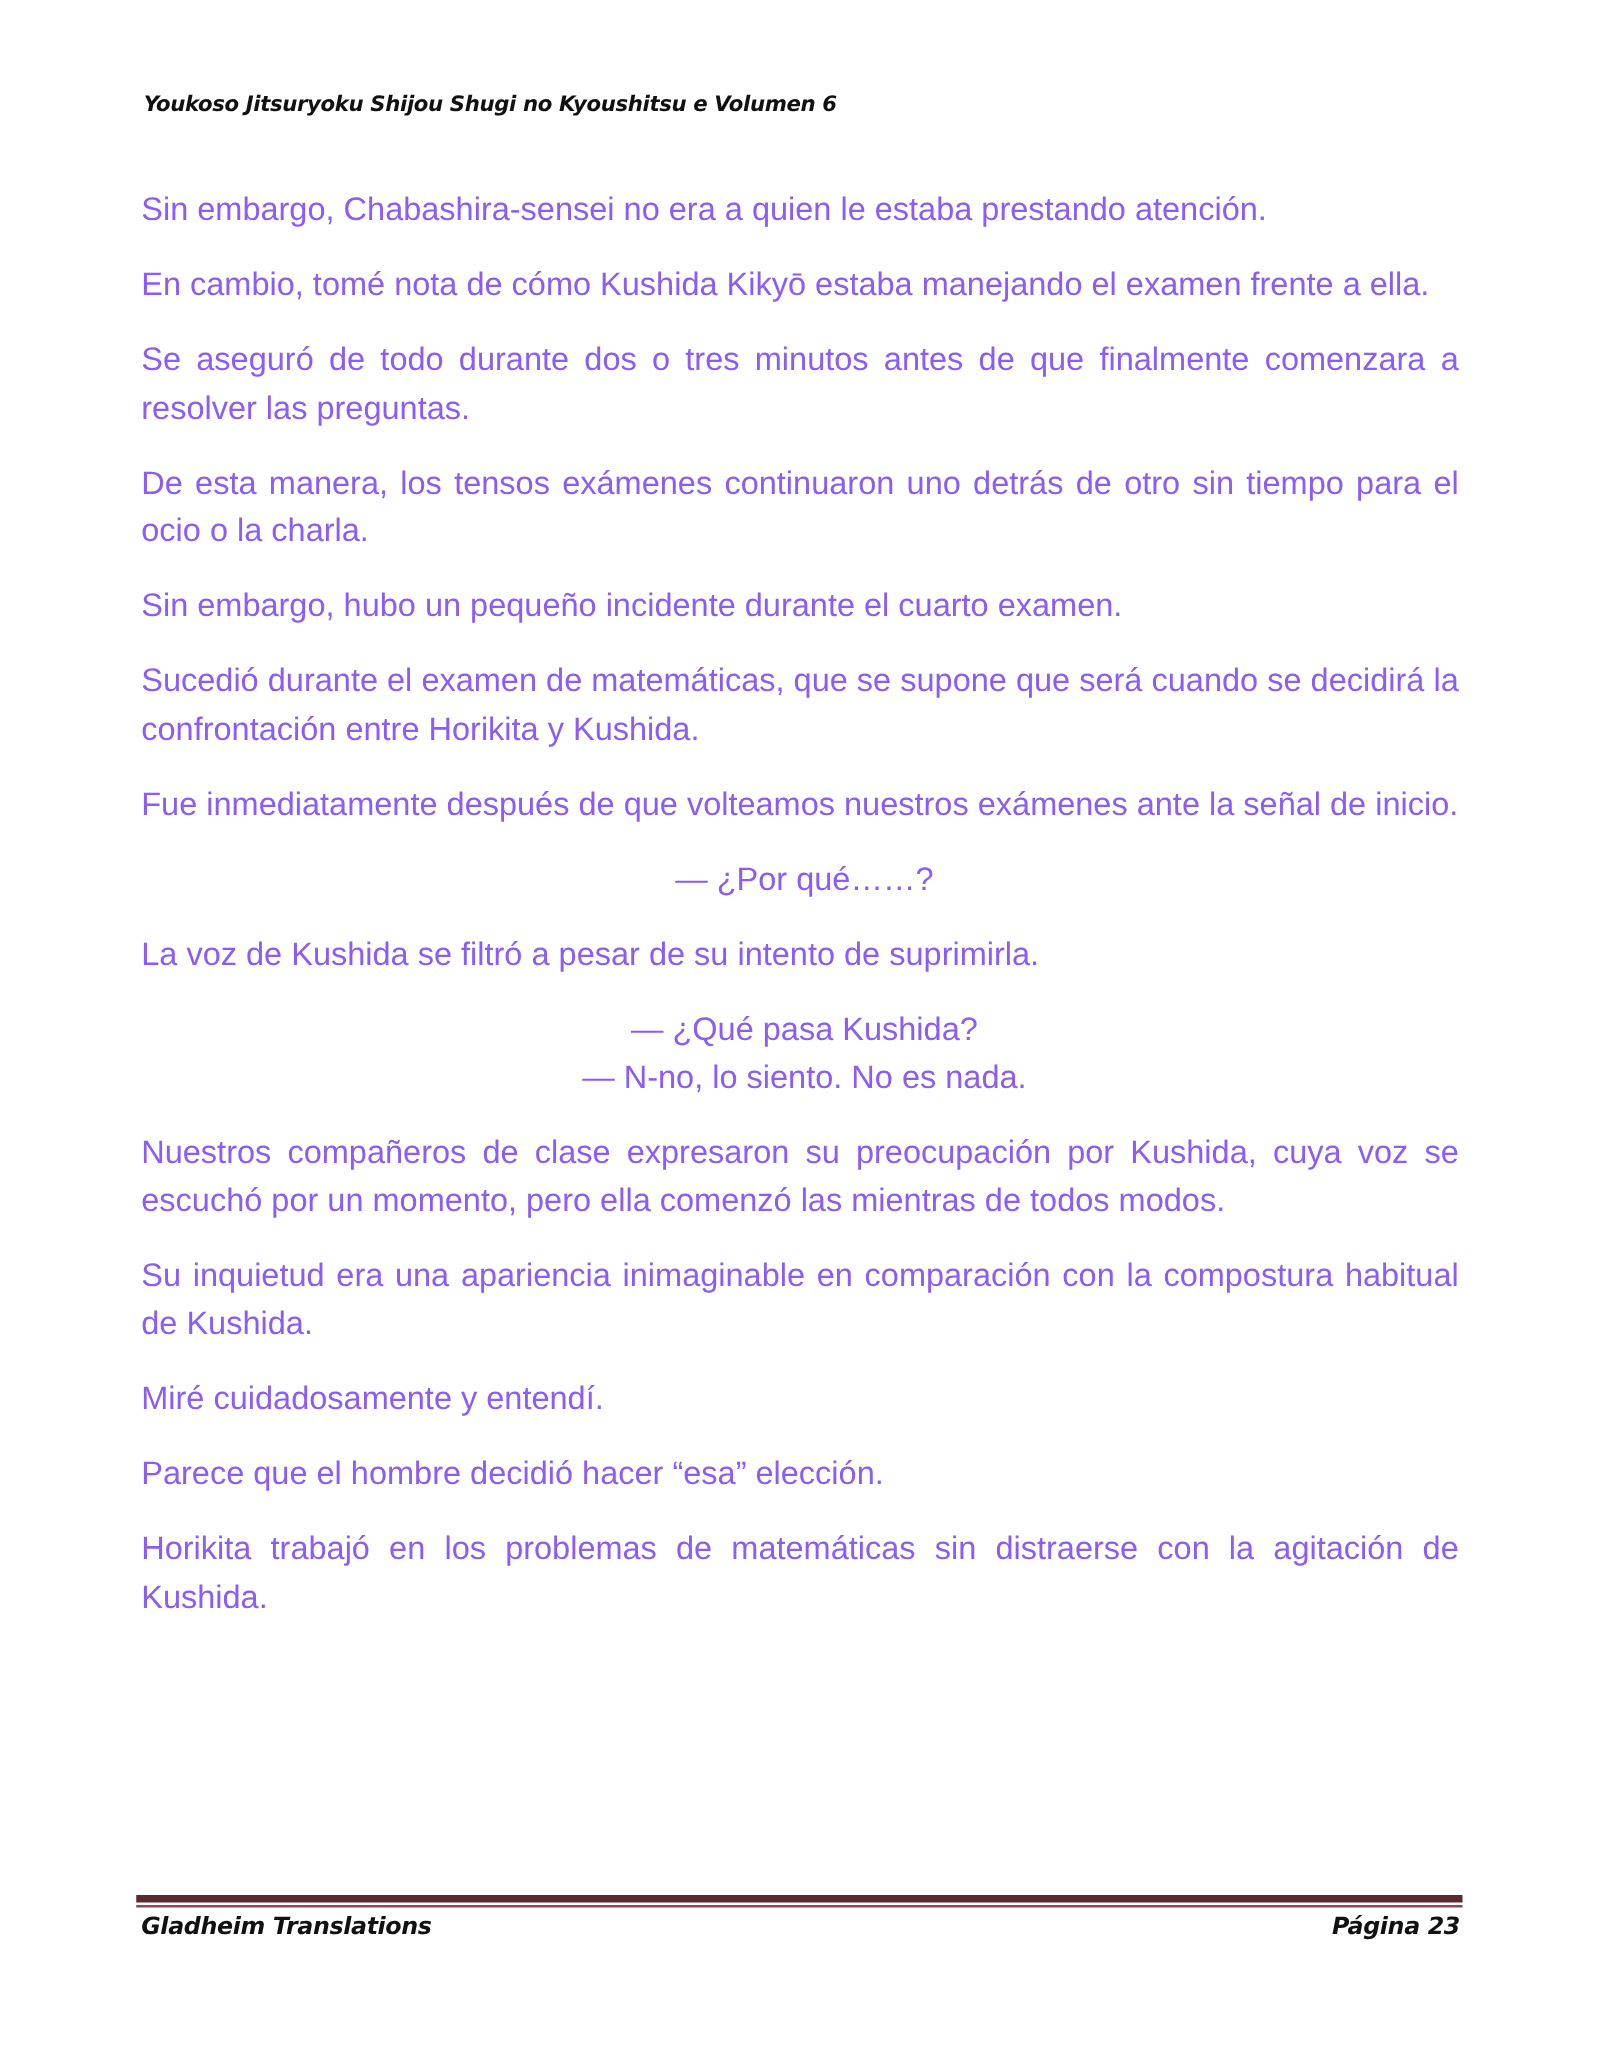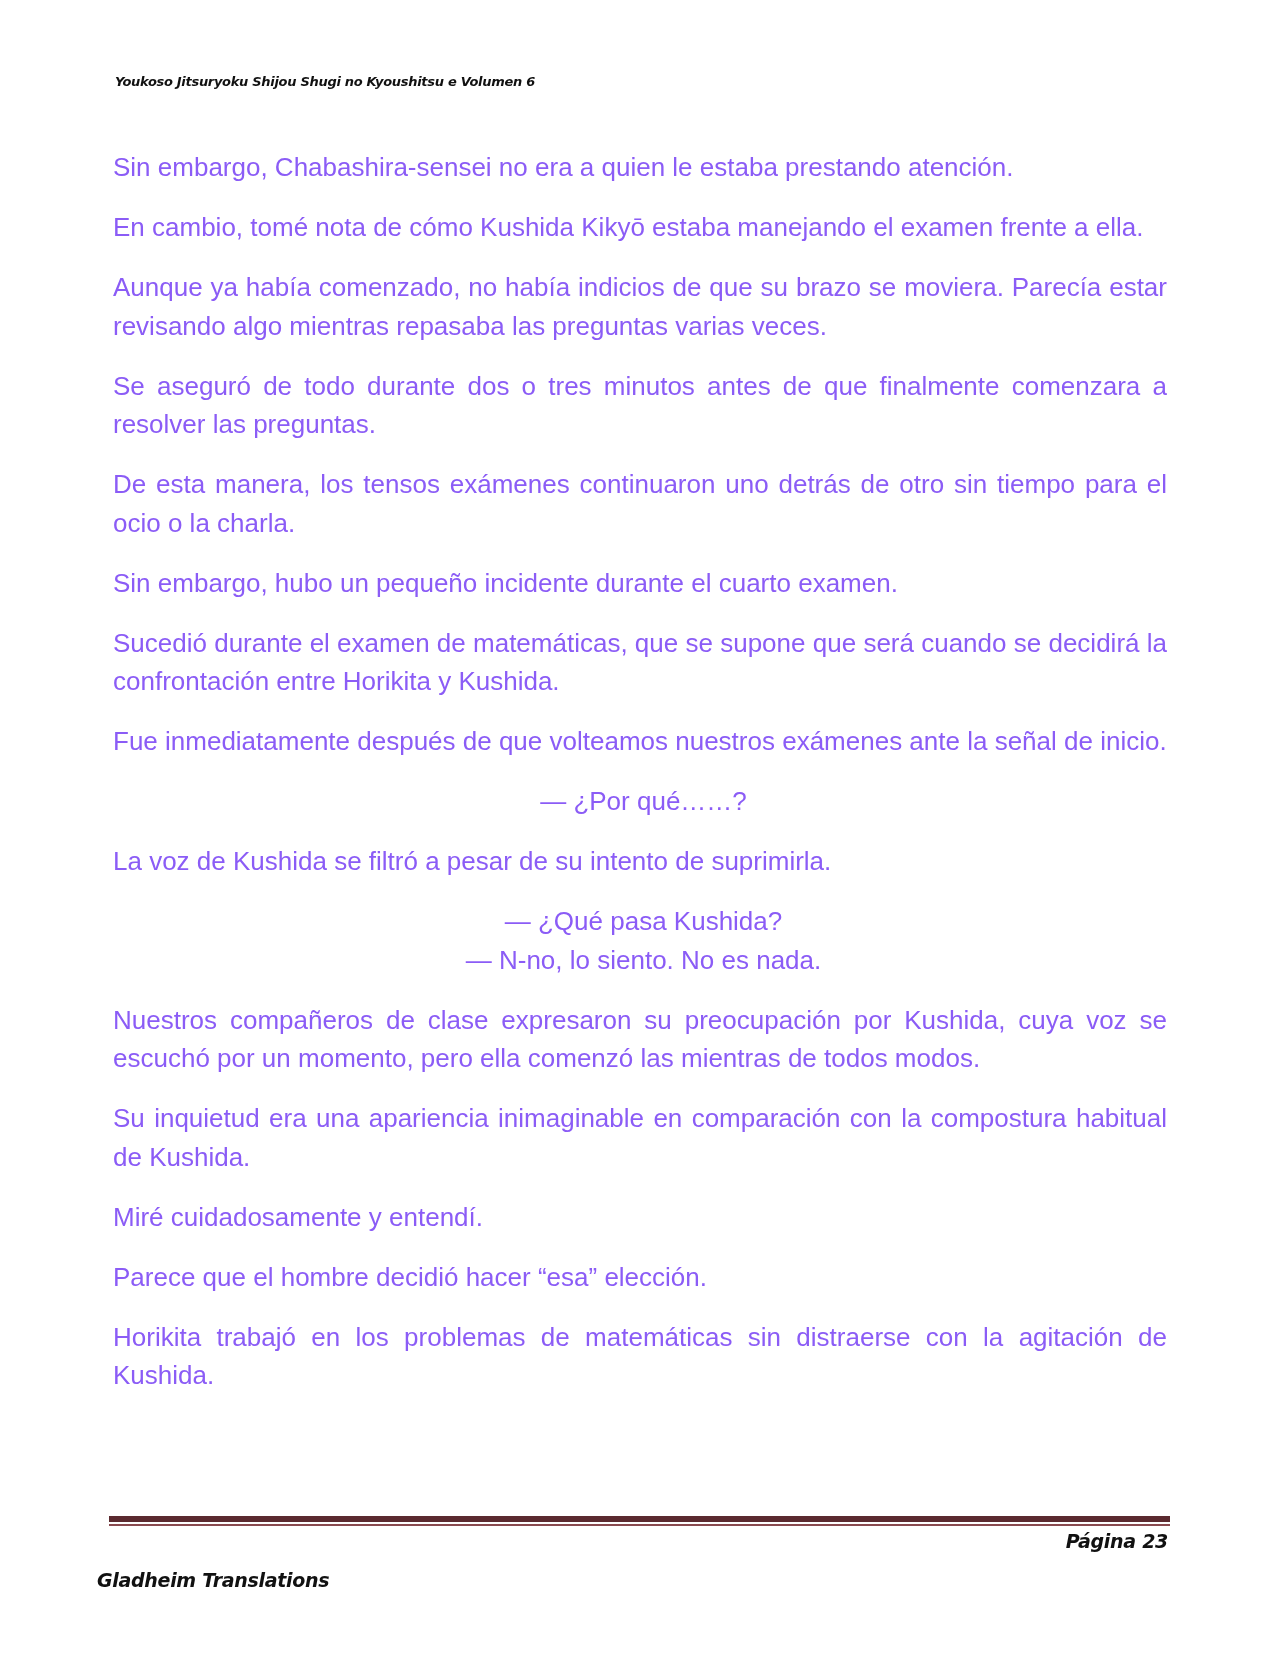--- a/index.html
+++ b/index.html
@@ -1,51 +1,50 @@
 <!DOCTYPE html>
 <html><head>
 <meta charset="utf-8">
 <style>
   html, body { margin: 0; padding: 0; background: #ffffff; }
   body { width: 1280px; height: 1656px; position: relative; overflow: hidden; }
   .header {
     position: absolute; left: 115px; top: 74px;
     font-family: "DejaVu Sans", sans-serif; font-weight: bold; font-style: italic;
-    font-size: 13px; color: #111; letter-spacing: -0.3px; white-space: nowrap;
+    font-size: 17px; color: #111; letter-spacing: -0.3px; white-space: nowrap;
   }
   .content {
     position: absolute; left: 113px; top: 148px; width: 1054px;
     font-family: "Liberation Sans", sans-serif; font-size: 26px; color: #8b5cf6;
     line-height: 38.5px;
   }
   .para { margin: 0 0 21.5px 0; text-align: justify; text-align-last: left; }
   .dialogue-group { margin: 0 0 21.5px 0; }
   .dialogue { margin: 0; text-align: center; padding-left: 7px; }
   .footer-rule {
     position: absolute; left: 109px; top: 1516px; width: 1061px; height: 10px;
   }
   .footer-rule .thick { position: absolute; left: 0; top: 0; width: 100%; height: 6px; background: #5b2a2f; }
   .footer-rule .thin { position: absolute; left: 0; top: 8px; width: 100%; height: 2px; background: #8a4a4f; }
   .footer-left, .footer-right {
     position: absolute; top: 1530px;
     font-family: "DejaVu Sans", sans-serif; font-weight: bold; font-style: italic;
     font-size: 19px; color: #111; white-space: nowrap; letter-spacing: -0.3px;
   }
-  .footer-left { left: 97px; margin-top: 39px; }
+  .footer-left { left: 113px; }
   .footer-right { right: 112px; }
 </style>
 </head>
 <body>
 
 <div class="header">Youkoso Jitsuryoku Shijou Shugi no Kyoushitsu e Volumen 6</div>
 
 <div class="content">
   <p class="para">Sin embargo, Chabashira-sensei no era a quien le estaba prestando atención.</p>
   <p class="para">En cambio, tomé nota de cómo Kushida Kikyō estaba manejando el examen frente a ella.</p>
-  <p class="para">Aunque ya había comenzado, no había indicios de que su brazo se moviera. Parecía estar revisando algo mientras repasaba las preguntas varias veces.</p>
   <p class="para">Se aseguró de todo durante dos o tres minutos antes de que finalmente comenzara a resolver las preguntas.</p>
   <p class="para">De esta manera, los tensos exámenes continuaron uno detrás de otro sin tiempo para el ocio o la charla.</p>
   <p class="para">Sin embargo, hubo un pequeño incidente durante el cuarto examen.</p>
   <p class="para">Sucedió durante el examen de matemáticas, que se supone que será cuando se decidirá la confrontación entre Horikita y Kushida.</p>
   <p class="para">Fue inmediatamente después de que volteamos nuestros exámenes ante la señal de inicio.</p>
   <div class="dialogue-group">
     <p class="dialogue">— ¿Por qué……?</p>
   </div>
   <p class="para">La voz de Kushida se filtró a pesar de su intento de suprimirla.</p>
   <div class="dialogue-group">

